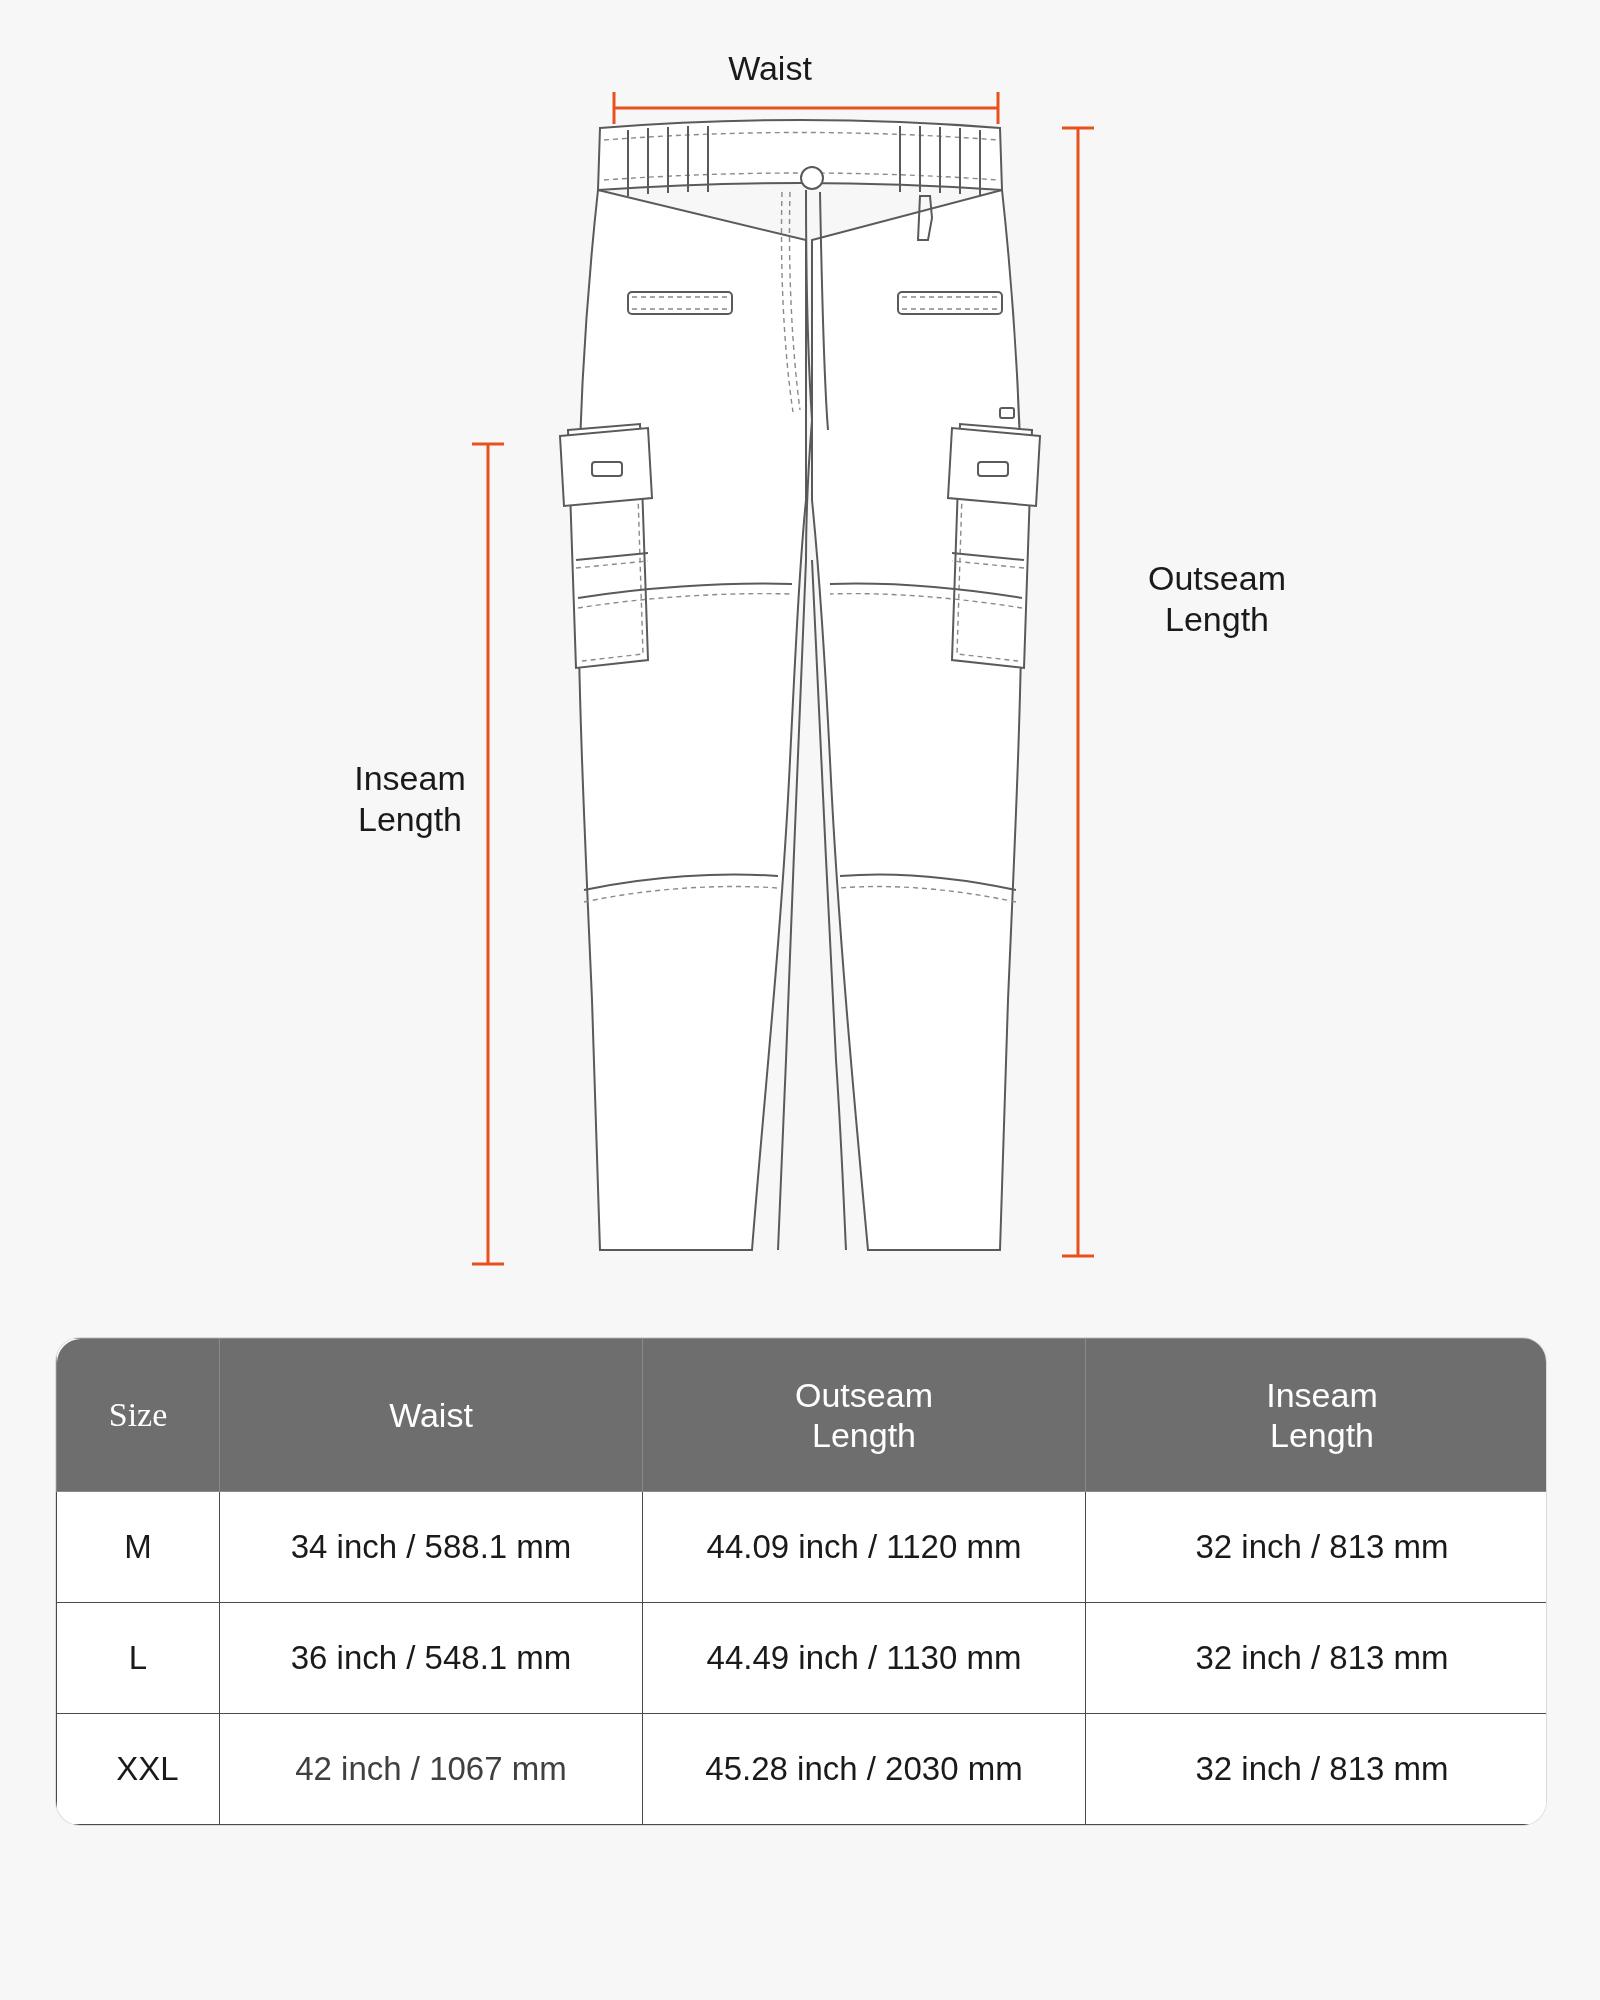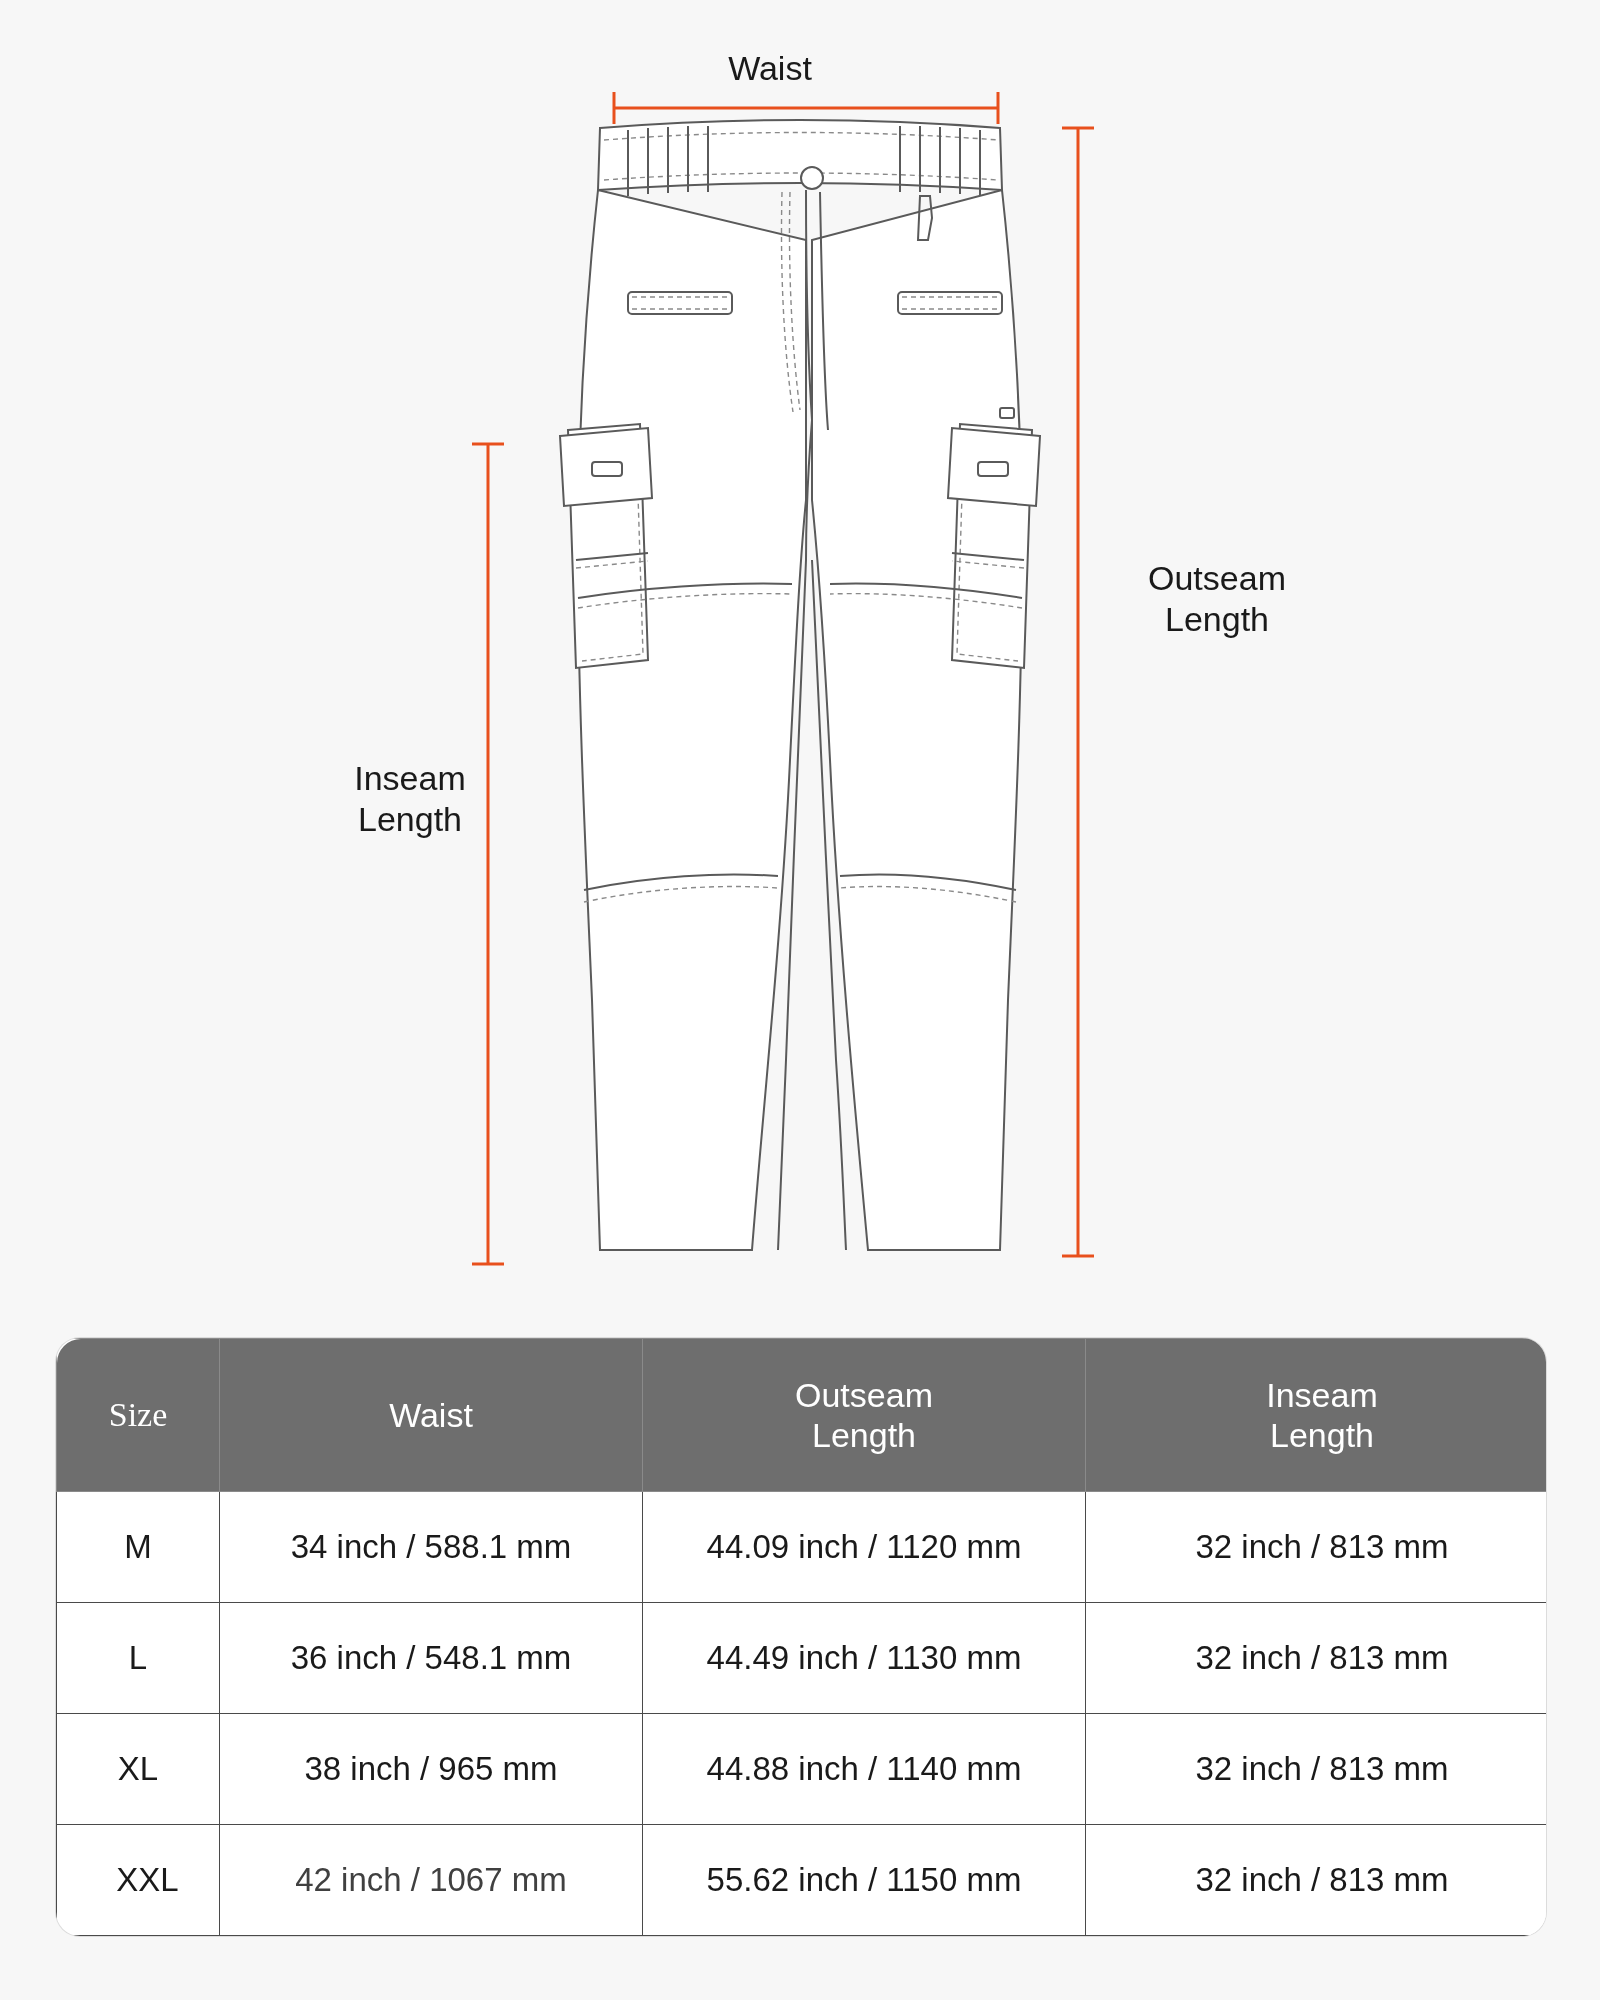--- a/index.html
+++ b/index.html
@@ -258,28 +258,22 @@
           <td>44.09 inch / 1120 mm</td>
           <td>32 inch / 813 mm</td>
         </tr>
         <tr>
           <td>L</td>
           <td>36 inch / 548.1 mm</td>
           <td>44.49 inch / 1130 mm</td>
           <td>32 inch / 813 mm</td>
         </tr>
         <tr>
-          <td>XL</td>
-          <td>38 inch / 965 mm</td>
-          <td>44.88 inch / 1140 mm</td>
-          <td>32 inch / 813 mm</td>
-        </tr>
-        <tr>
           <td>XXL</td>
           <td class="dim">42 inch / 1067 mm</td>
-          <td>55.62 inch / 1150 mm</td>
+          <td>45.28 inch / 2030 mm</td>
           <td>32 inch / 813 mm</td>
         </tr>
       </tbody>
     </table>
   </div>
 
 </div>
 
 </body></html>

